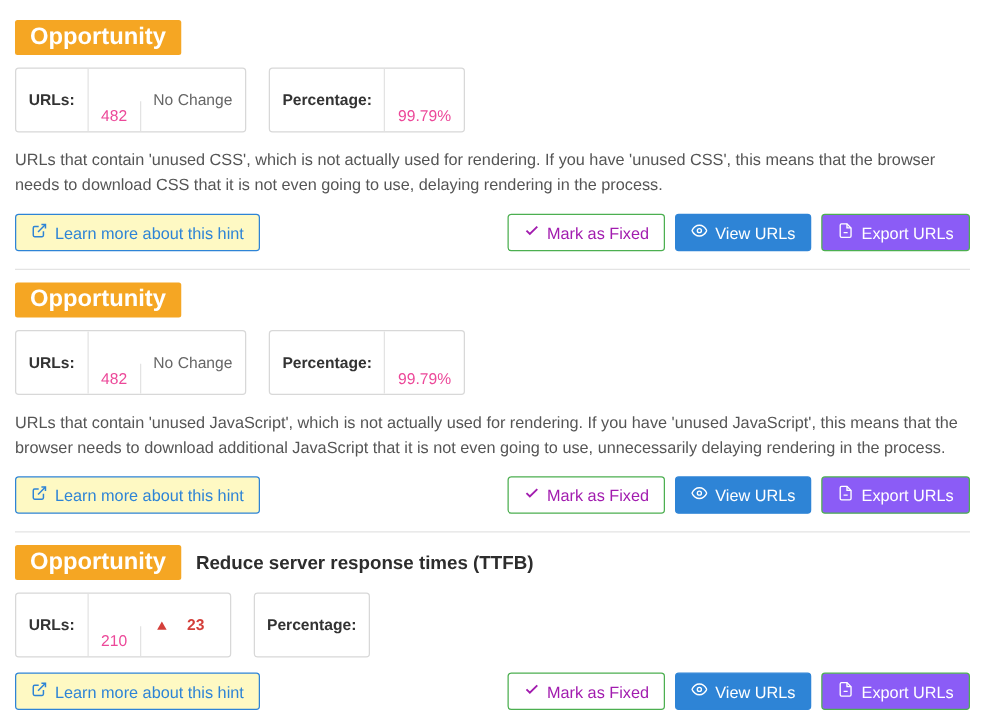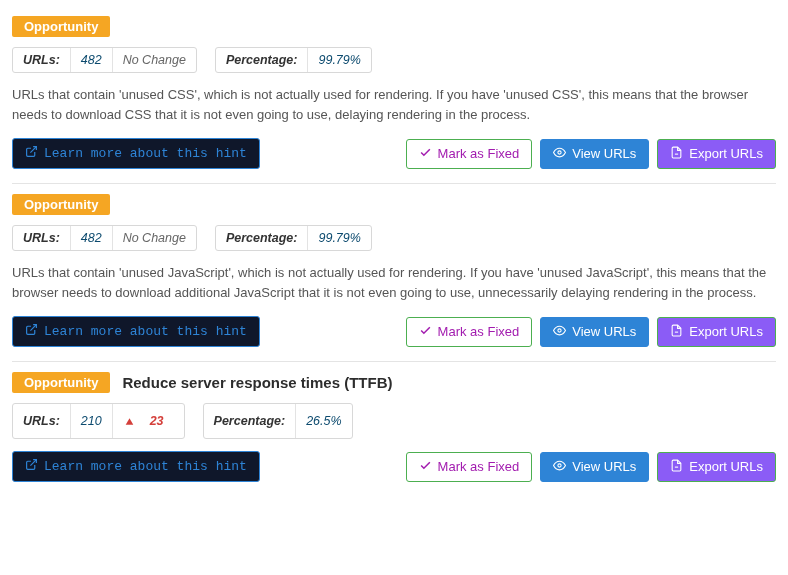--- a/index.html
+++ b/index.html
@@ -19,21 +19,21 @@
 .head-row {
   display: flex;
   align-items: center;
   gap: 12px;
   margin-bottom: 10px;
 }
 .badge {
   background: #f5a623;
   color: #fff;
   font-weight: 600;
-  font-size: 13px;
+  font-size: 19px;
   padding: 3px 12px;
   border-radius: 2px;
 }
 .title {
   font-weight: 700;
   font-size: 15px;
   color: #2d2d2d;
 }
 .stats-row {
   display: flex;
@@ -46,25 +46,24 @@
   border: 1px solid #d8d8d8;
   border-radius: 3px;
   overflow: hidden;
   font-size: 12.5px;
 }
 .stat-box span {
   padding: 5px 10px;
   border-right: 1px solid #e3e3e3;
   display: flex;
   align-items: center;
-  font-style: italic;
 }
 .stat-box span:last-child { border-right: none; }
 .stat-label { font-weight: 600; color: #333; }
-.stat-val   { color: #0c4a6e; }
+.stat-val   { color: #ec4899; margin-top: 26px; }
 .stat-change{ color: #666; }
 .stat-up    { color: #d43f3a; font-weight: 600; display: flex; align-items: center; gap: 4px; text-align: right; }
 .desc {
   font-size: 13px;
   color: #555;
   line-height: 1.5;
   margin-bottom: 14px;
 }
 .actions-row {
   display: flex;
@@ -80,25 +79,24 @@
   align-items: center;
   gap: 6px;
   font-size: 13px;
   padding: 6px 12px;
   border-radius: 3px;
   cursor: pointer;
   border: 1px solid;
   white-space: nowrap;
 }
 .btn-learn {
-  background: #0f172a;
+  background: #fef9c3;
   border-color: #2e84d6;
   color: #2e84d6;
   font-weight: 500;
-  font-family: Liberation Mono, monospace;
 }
 .btn-fixed {
   background: #fff;
   border-color: #4caf50;
   color: #a21caf;
   font-weight: 500;
 }
 .btn-view {
   background: #2e84d6;
   border-color: #2e84d6;
@@ -228,21 +226,20 @@
           <span class="stat-val">210</span>
           <span class="stat-up">
             <svg class="icon" viewBox="0 0 24 24" fill="currentColor">
               <path d="M12 6l7 12H5z"></path>
             </svg>
             <span>23</span>
           </span>
         </div>
         <div class="stat-box">
           <span class="stat-label">Percentage:</span>
-          <span class="stat-val">26.5%</span>
         </div>
       </div>
       <div class="actions-row">
         <button class="btn btn-learn">
           <span><svg class="icon" viewBox="0 0 24 24" fill="none" stroke="currentColor" stroke-width="2.2">
               <path d="M18 13v6a2 2 0 0 1-2 2H5a2 2 0 0 1-2-2V8a2 2 0 0 1 2-2h6"></path>
               <polyline points="15 3 21 3 21 9"></polyline>
               <line x1="10" y1="14" x2="21" y2="3"></line>
             </svg></span>
           <span>Learn more about this hint</span>

